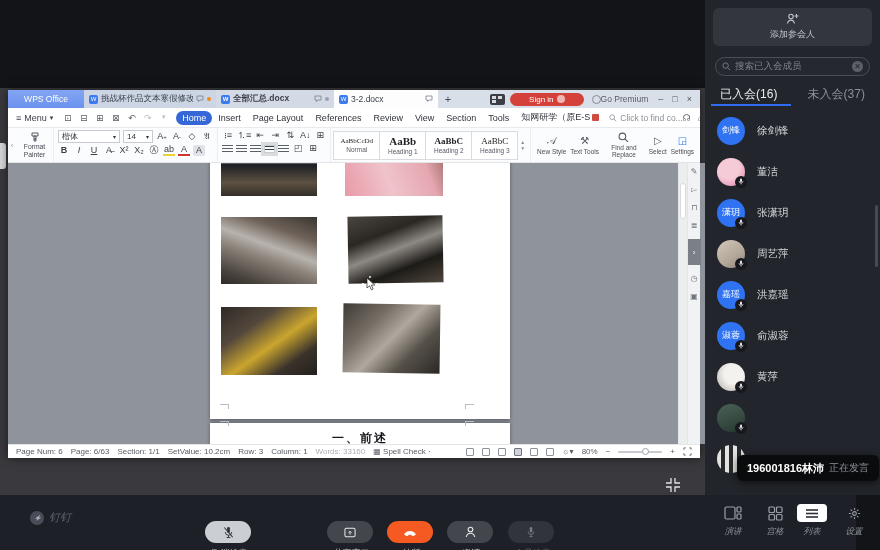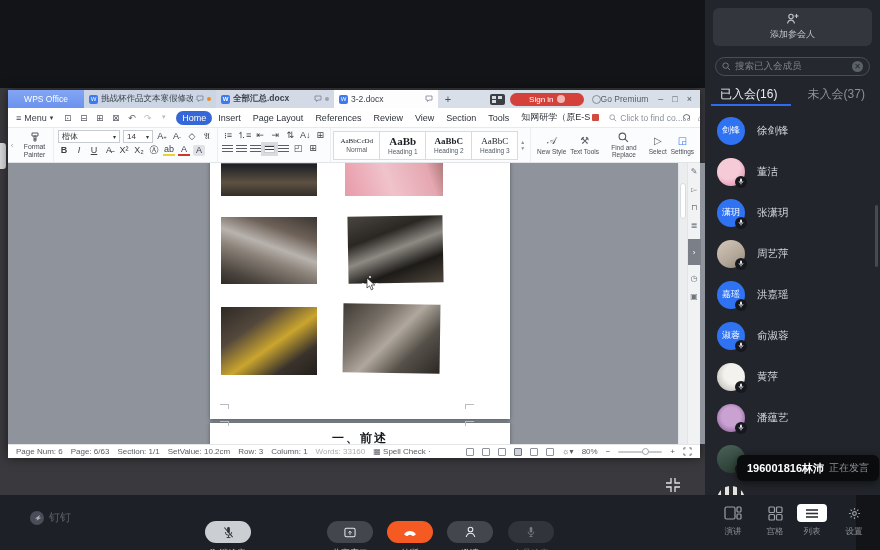--- a/index.html
+++ b/index.html
@@ -125,21 +125,21 @@
   .pname{margin-left:12px;font-size:10.5px;color:#d6d9de;}
   .pscroll{position:absolute;right:2px;top:95px;width:3px;height:62px;background:#464b52;border-radius:2px;}
 
   .toast{position:absolute;left:737px;top:455px;height:26px;padding:0 10px;background:#0a0b0d;border-radius:6px;display:flex;align-items:center;gap:5px;box-shadow:0 2px 8px rgba(0,0,0,.55);z-index:6;white-space:nowrap;}
   .toast .spk{color:#fff;font-size:11px;font-weight:bold;}
   .toast .st{color:#8d9197;font-size:10px;}
 
   .collapse-btn{position:absolute;left:664px;top:476px;width:18px;height:18px;z-index:4;}
 
   
-  .bbar{position:absolute;left:0;top:495px;width:856px;height:55px;background:#1d2026;z-index:7;}
+  .bbar{position:absolute;left:0;top:495px;width:856px;height:55px;background:#1d2026;z-index:7;font-style:italic;}
   .logo{position:absolute;left:30px;top:15px;display:flex;align-items:center;gap:5px;color:#5c616b;font-size:11px;}
   .lgi{width:14px;height:14px;border-radius:50%;background:#484d57;display:flex;align-items:center;justify-content:center;}
   .ctrl{position:absolute;top:26px;width:64px;text-align:center;}
   .pill{width:46px;height:22px;border-radius:11px;margin:0 auto;display:flex;align-items:center;justify-content:center;}
   .pill.lt1{background:#cbced3;}
   .pill.lt2{background:#e9ebed;}
   .pill.dk{background:#43474d;}
   .pill.or{background:#f55a23;}
   .pill.dis{background:#31343a;}
   .ctrl .lb{margin-top:4px;font-size:9px;color:#c7cbd1;}
@@ -517,31 +517,20 @@
             <span class="mic">
               <svg width="6" height="7" viewBox="0 0 6 7">
                 <rect x="2" y="0.5" width="2" height="3.4" rx="1" fill="#e8eaee"></rect>
                 <path d="M1 3a2 2 0 0 0 4 0M3 5v1.5" fill="none" stroke="#e8eaee" stroke-width=".7"></path>
               </svg>
             </span>
           </div>
         <span class="pname">黄萍</span>
       </div>
       <div class="prow">
-        <div class="av avp4">
-            <span class="mic">
-              <svg width="6" height="7" viewBox="0 0 6 7">
-                <rect x="2" y="0.5" width="2" height="3.4" rx="1" fill="#e8eaee"></rect>
-                <path d="M1 3a2 2 0 0 0 4 0M3 5v1.5" fill="none" stroke="#e8eaee" stroke-width=".7"></path>
-              </svg>
-            </span>
-          </div>
-        <span class="pname">潘蕴艺</span>
-      </div>
-      <div class="prow">
         <div class="av avp5">
             <span class="mic">
               <svg width="6" height="7" viewBox="0 0 6 7">
                 <rect x="2" y="0.5" width="2" height="3.4" rx="1" fill="#e8eaee"></rect>
                 <path d="M1 3a2 2 0 0 0 4 0M3 5v1.5" fill="none" stroke="#e8eaee" stroke-width=".7"></path>
               </svg>
             </span>
           </div>
         <span class="pname"></span>
       </div>

